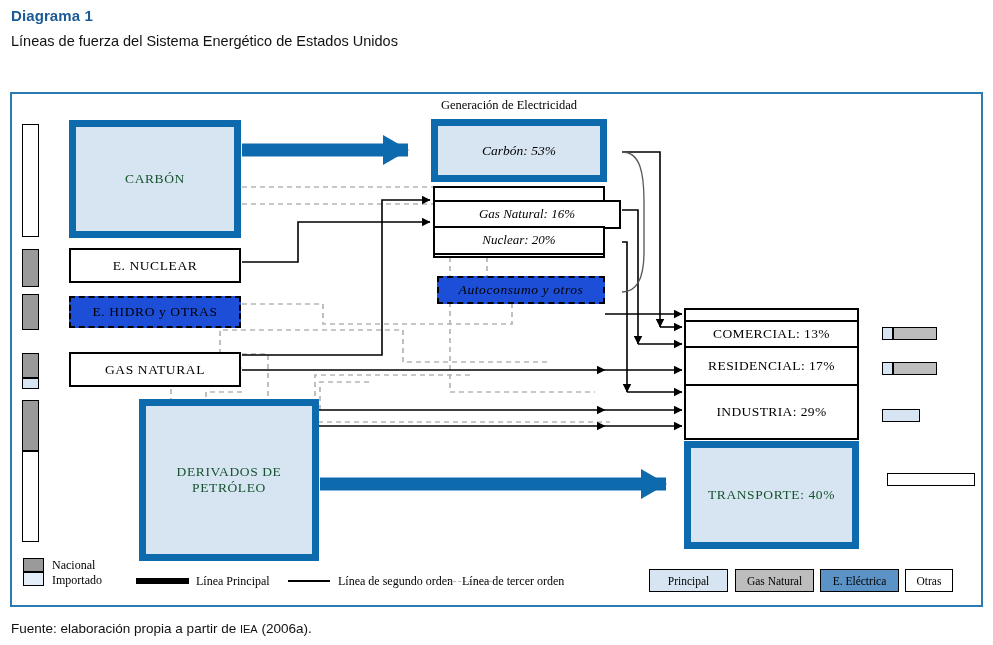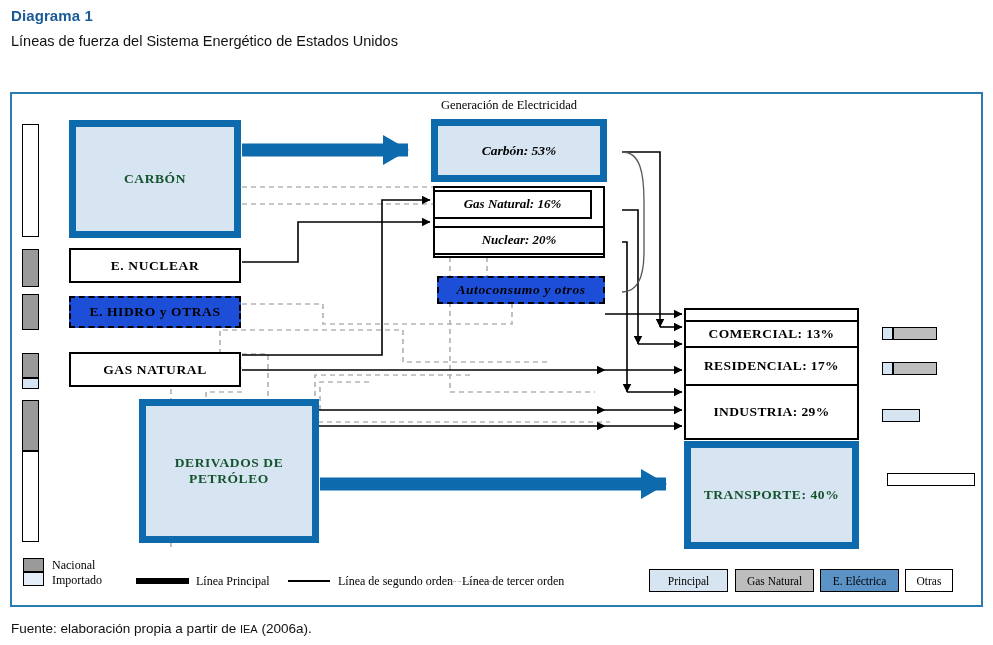--- a/index.html
+++ b/index.html
@@ -32,21 +32,21 @@
     width:973px;height:515px;
     border:2px solid #2b7bb0;
     box-sizing:border-box;
     background:#ffffff;
   }
 
   
   #wires{position:absolute;left:10px;top:92px;width:973px;height:515px;}
 
   
-  .bx{position:absolute;box-sizing:border-box;display:flex;align-items:center;justify-content:center;text-align:right;font-weight:bold;}
+  .bx{position:absolute;box-sizing:border-box;display:flex;align-items:center;justify-content:center;text-align:right;}
   .bx span{display:block;line-height:1.15;}
 
   .bx-main{
     border:7px solid #0d6aad;
     background:#d7e4f1;
     font-family:"Liberation Serif", serif;
     font-size:13.5px;color:#14532d;letter-spacing:.6px;
   }
   .bx-plain{
     border:2.2px solid #000;
@@ -215,34 +215,34 @@
   </div>
 
   <div class="bx bx-dashed" style="left:69px;top:296px;width:172px;height:32px;">
     <span>E. HIDRO y OTRAS</span>
   </div>
 
   <div class="bx bx-plain" style="left:69px;top:352px;width:172px;height:35px;">
     <span>GAS NATURAL</span>
   </div>
 
-  <div class="bx bx-main" style="left:139px;top:399px;width:180px;height:144px;flex-direction:column;">
+  <div class="bx bx-main" style="left:139px;top:399px;width:180px;height:162px;flex-direction:column;">
     <span>DERIVADOS DE</span>
     <span>PETRÓLEO</span>
   </div>
 
   <div class="gen-caption" style="left:441px;top:98px;">Generación de Electricidad</div>
 
   <div class="bx bx-carbon-gen" style="left:431px;top:119px;width:176px;height:63px;">
     <span>Carbón: 53%</span>
   </div>
 
   <div style="position:absolute;left:433px;top:186px;width:172px;height:72px;border:2.2px solid #000;box-sizing:border-box;background:#fff;"></div>
 
-  <div class="bx bx-gen" style="left:433px;top:190px;width:159px;height:29px;">
+  <div class="bx bx-gen" style="left:433px;top:200px;width:188px;height:29px;">
     <span>Gas Natural: 16%</span>
   </div>
 
   <div class="bx bx-gen" style="left:433px;top:226px;width:172px;height:29px;">
     <span>Nuclear: 20%</span>
   </div>
 
   <div class="bx bx-dashed" style="left:437px;top:276px;width:168px;height:28px;font-style:italic;">
     <span>Autoconsumo y otros</span>
   </div>

